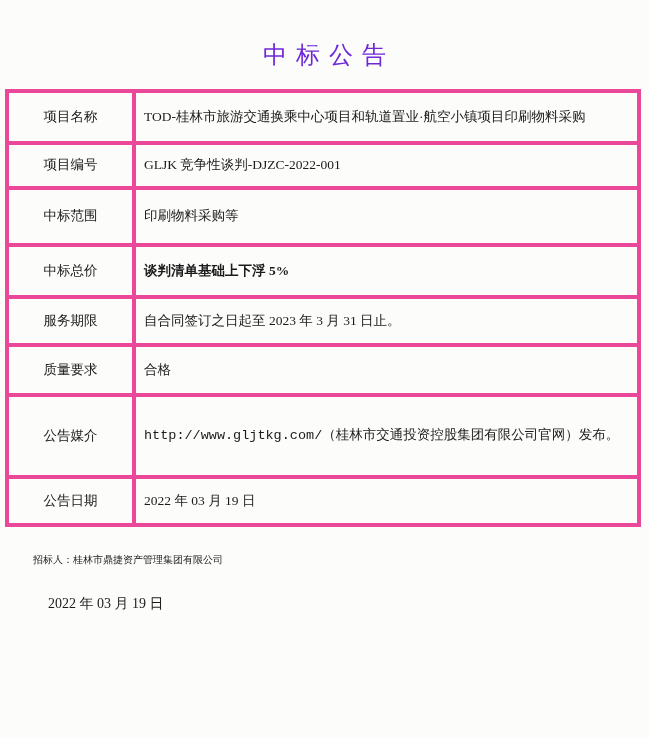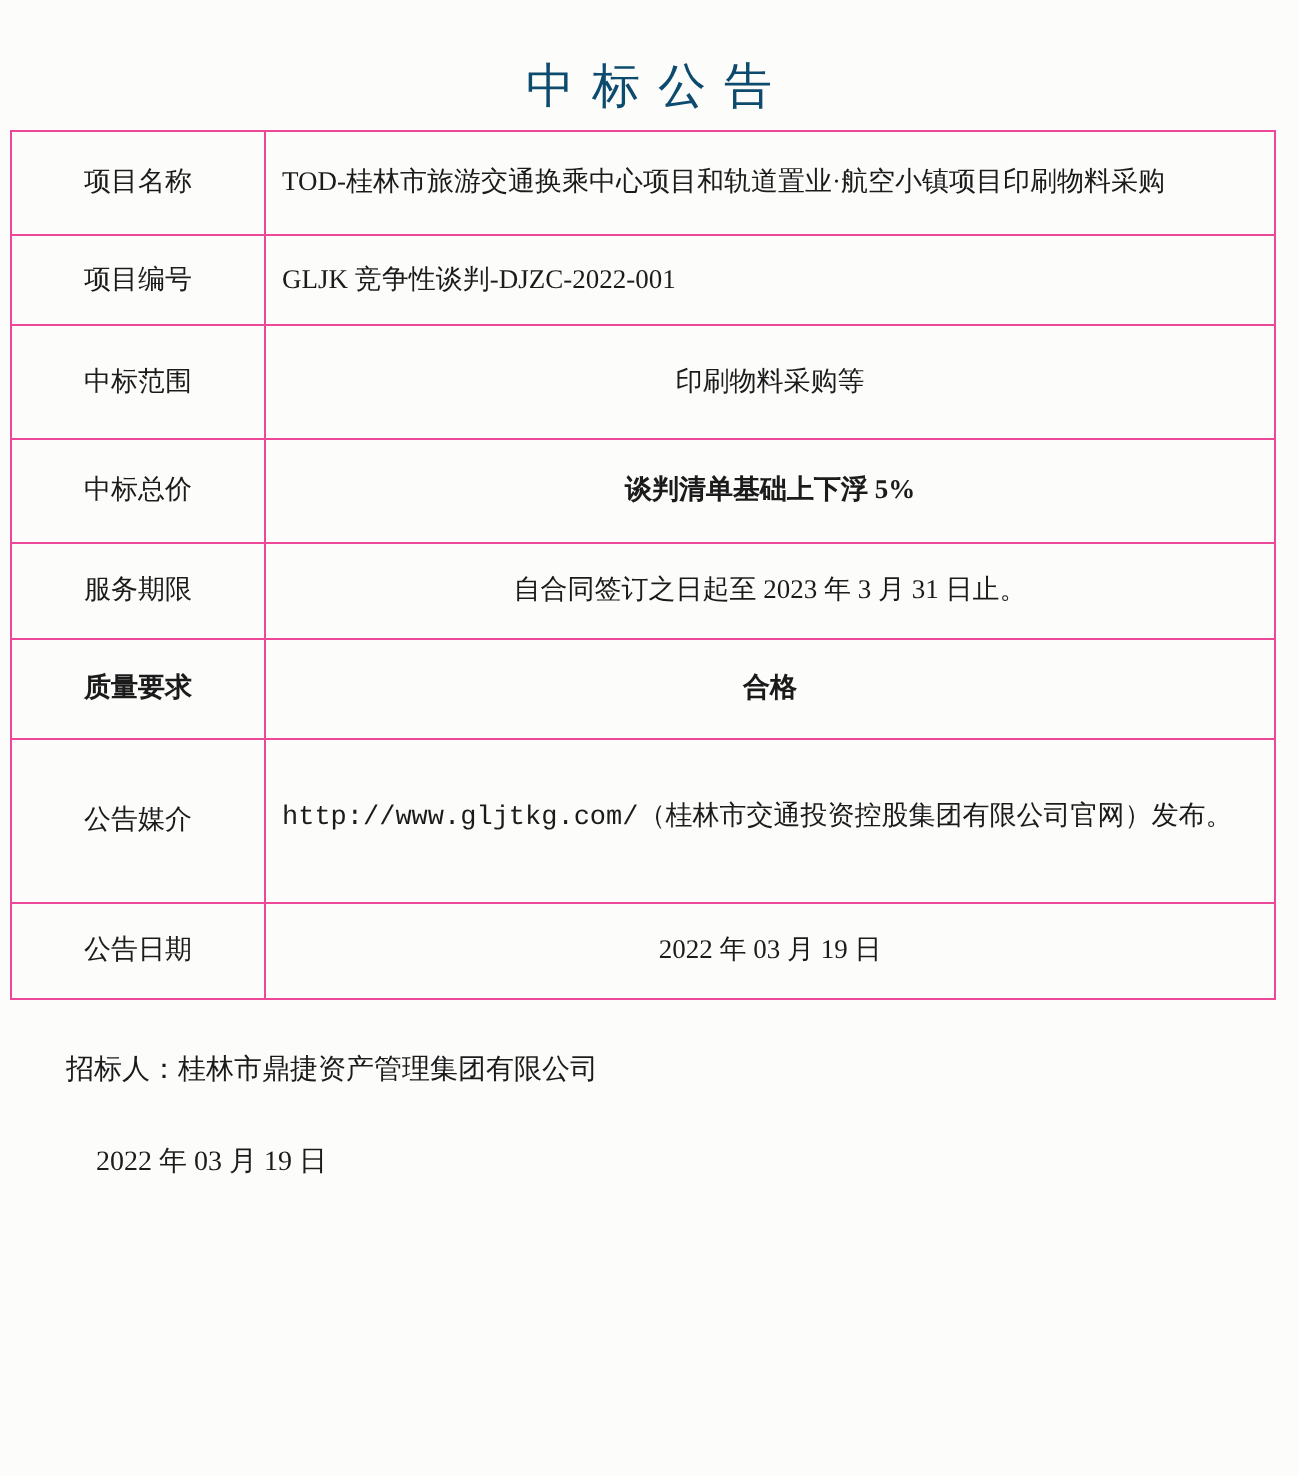--- a/index.html
+++ b/index.html
@@ -8,62 +8,62 @@
   }
   body {
     width: 649px;
     height: 738px;
     background: #fcfcfb;
     color: #1b1b1b;
     font-family: "Liberation Serif", "DejaVu Serif", serif;
     overflow: hidden;
   }
   .doc-title {
-    margin: 4px;
+    margin: 16px;
     padding-top: 23px;
     height: 34px;
     text-align: center;
     font-size: 24px;
     font-weight: 500;
     letter-spacing: 9px;
     text-indent: 9px; 
-    color: #0c4a6e;
+    color: #6d28d9;
   }
   table.announcement {
     border-collapse: collapse;
     table-layout: fixed;
     width: 632px;
     margin: 3px 0 0 5px;
   }
   table.announcement td {
-    border: 1px solid #ec4899;
+    border: 4px solid #ec4899;
     font-size: 13.5px;
     line-height: 1.55;
     padding: 3px 8px;
     vertical-align: middle;
     word-break: break-all;
   }
   td.label {
     text-align: center;
     padding: 3px 2px;
   }
   td.val-left  { text-align: left; padding-left: 11px; }
-  td.val-center{ text-align: center; }
+  td.val-center{ text-align: left; }
   td.val-tight { text-align: left; padding-left: 3px; padding-right: 4px; font-family: Liberation Mono, monospace; }
   td.bold { font-weight: bold; }
   tr.h52 { height: 52px; }
   tr.h45 { height: 45px; }
   tr.h53 { height: 53px; }
   tr.h47 { height: 57px; }
   tr.h48 { height: 48px; }
-  tr.h50 { height: 50px; font-weight: bold; }
+  tr.h50 { height: 50px; }
   tr.h82 { height: 82px; }
   .footer-tenderer {
     margin: 26px 0 0 33px;
-    font-size: 14px;
+    font-size: 10px;
   }
   .footer-date {
     margin: 28px 0 0 48px;
     font-size: 14px;
   }
 </style>
 </head>
 <body>
 
 <h1 class="doc-title">中标公告</h1>

